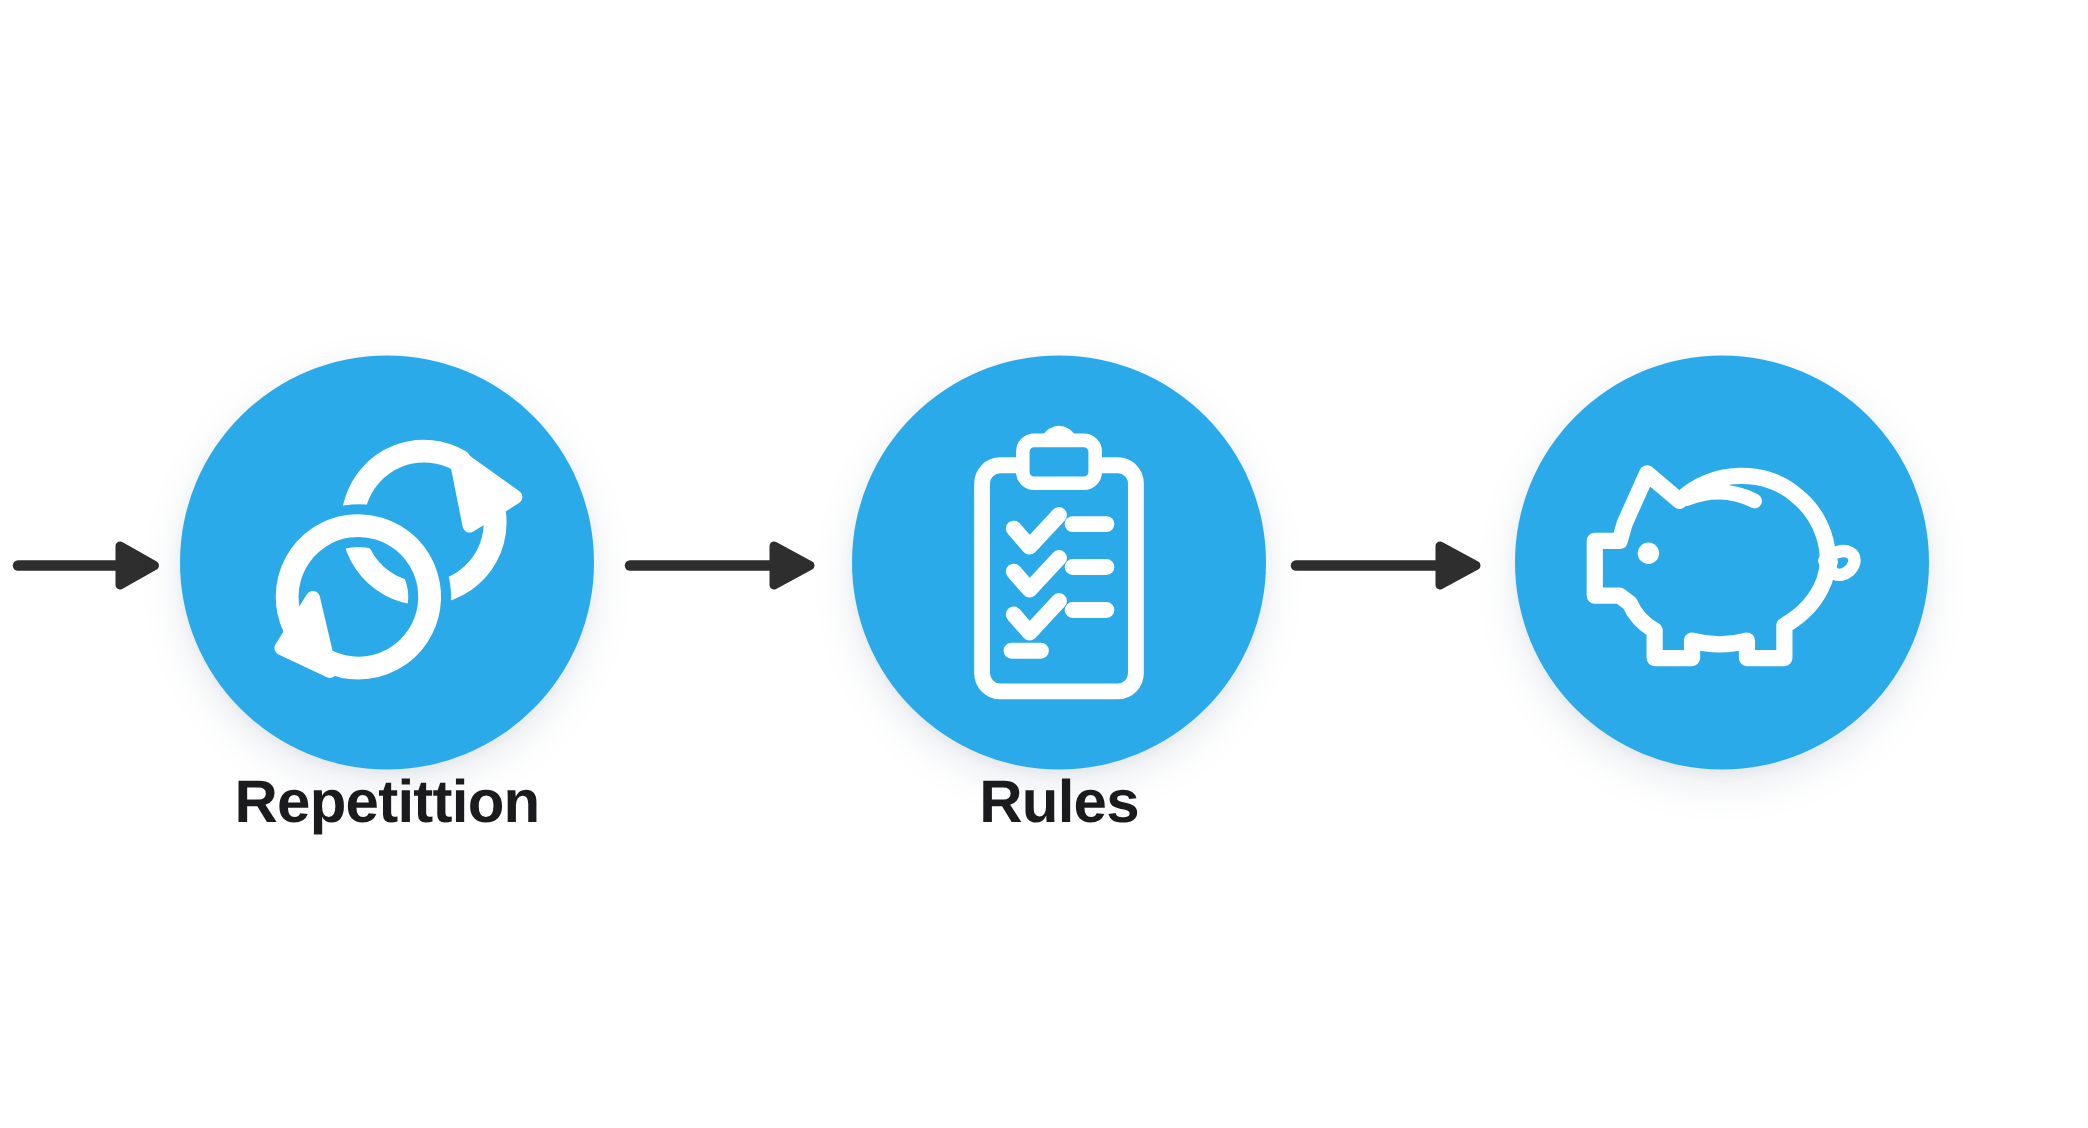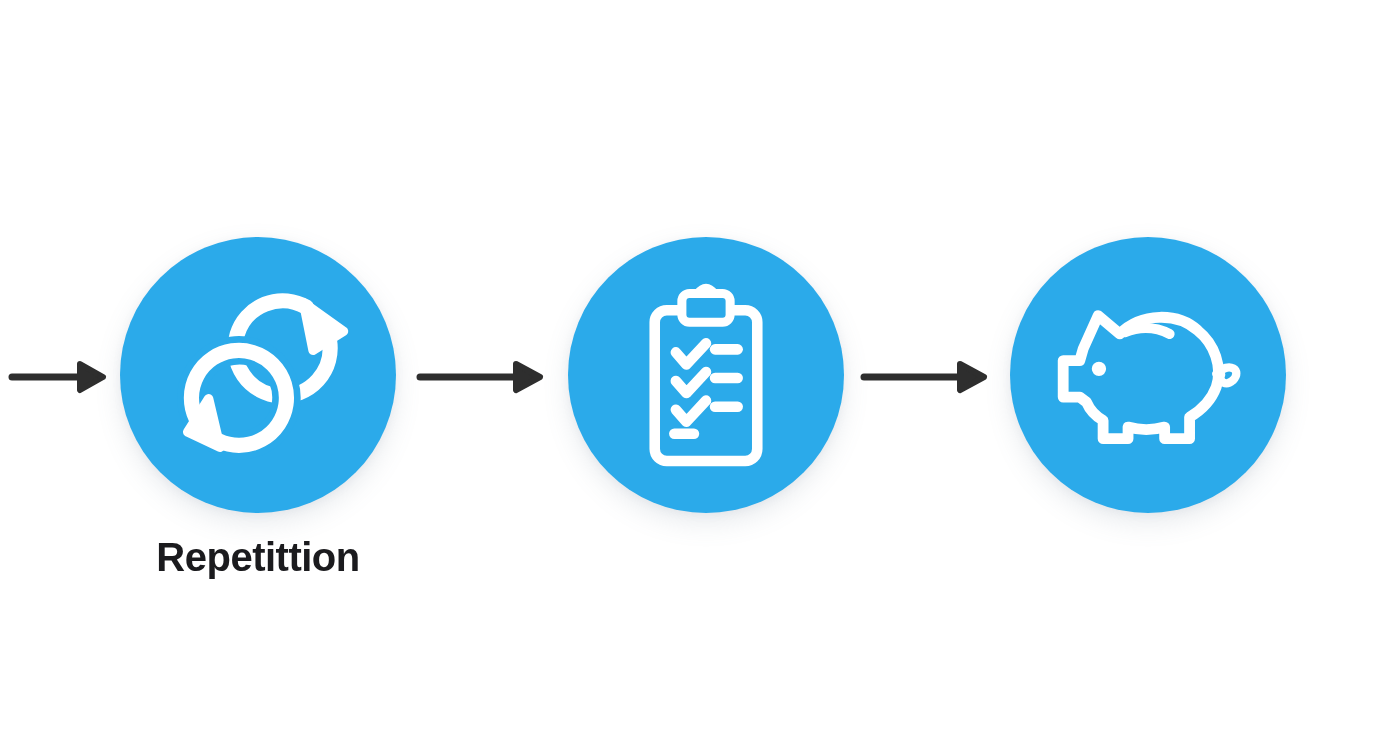--- a/index.html
+++ b/index.html
@@ -9,21 +9,21 @@
     font-family:"Liberation Sans","DejaVu Sans",sans-serif;
   }
   .step{position:absolute;width:276px;text-align:center;}
   .circle{
     width:276px;height:276px;border-radius:50%;
     background:var(--circle-fill,#2baaea);
     display:flex;align-items:center;justify-content:center;
     box-shadow:0 10px 26px rgba(110,130,150,.16), 0 2px 8px rgba(110,130,150,.08);
   }
   .label{
-    margin-top:22px;font-size:40px;font-weight:800;letter-spacing:-0.5px;
+    font-size:40px;font-weight:800;letter-spacing:-0.5px;
     color:var(--label-text,#1b1b1e);line-height:1.1;
   }
   .connector{position:absolute;top:355px;height:44px;}
   .icon-stroke{stroke:var(--icon-stroke,#fff);fill:none;stroke-linecap:round;stroke-linejoin:round;}
   .icon-fill{fill:var(--icon-stroke,#fff);stroke:var(--icon-stroke,#fff);stroke-linejoin:round;}
   .halo{stroke:var(--circle-fill,#2baaea);fill:none;stroke-linecap:round;}
   .clip-fill{fill:var(--circle-fill,#2baaea);}
   .arrow-line{stroke:var(--arrow,#2e2e2e);stroke-width:7;stroke-linecap:round;}
   .arrow-head{fill:var(--arrow,#2e2e2e);stroke:var(--arrow,#2e2e2e);stroke-width:6;stroke-linejoin:round;}
 </style>
@@ -66,20 +66,21 @@
 
       <path class="icon-stroke" stroke-width="7" d="M30 48 l7 8 l13 -14"></path>
       <line class="icon-stroke" stroke-width="7" x1="56" y1="46" x2="71" y2="46"></line>
       <path class="icon-stroke" stroke-width="7" d="M30 67 l7 8 l13 -14"></path>
       <line class="icon-stroke" stroke-width="7" x1="56" y1="65" x2="71" y2="65"></line>
       <path class="icon-stroke" stroke-width="7" d="M30 86 l7 8 l13 -14"></path>
       <line class="icon-stroke" stroke-width="7" x1="56" y1="84" x2="71" y2="84"></line>
       <line class="icon-stroke" stroke-width="7" x1="29" y1="102" x2="42" y2="102"></line>
     </svg>
   </div>
+  <div class="label">Rules</div>
 </div>
 
 <svg class="connector" style="left:858px;width:136px;" width="136" height="44" viewBox="0 0 136 44">
   <line class="arrow-line" x1="6" y1="22" x2="100" y2="22"></line>
   <path class="arrow-head" d="M102 9 L126 22 L102 35 Z"></path>
 </svg>
 
 <div class="step" style="left:1010px;top:237px;">
   <div class="circle">
     <svg width="200" height="153" viewBox="0 0 120 92">

